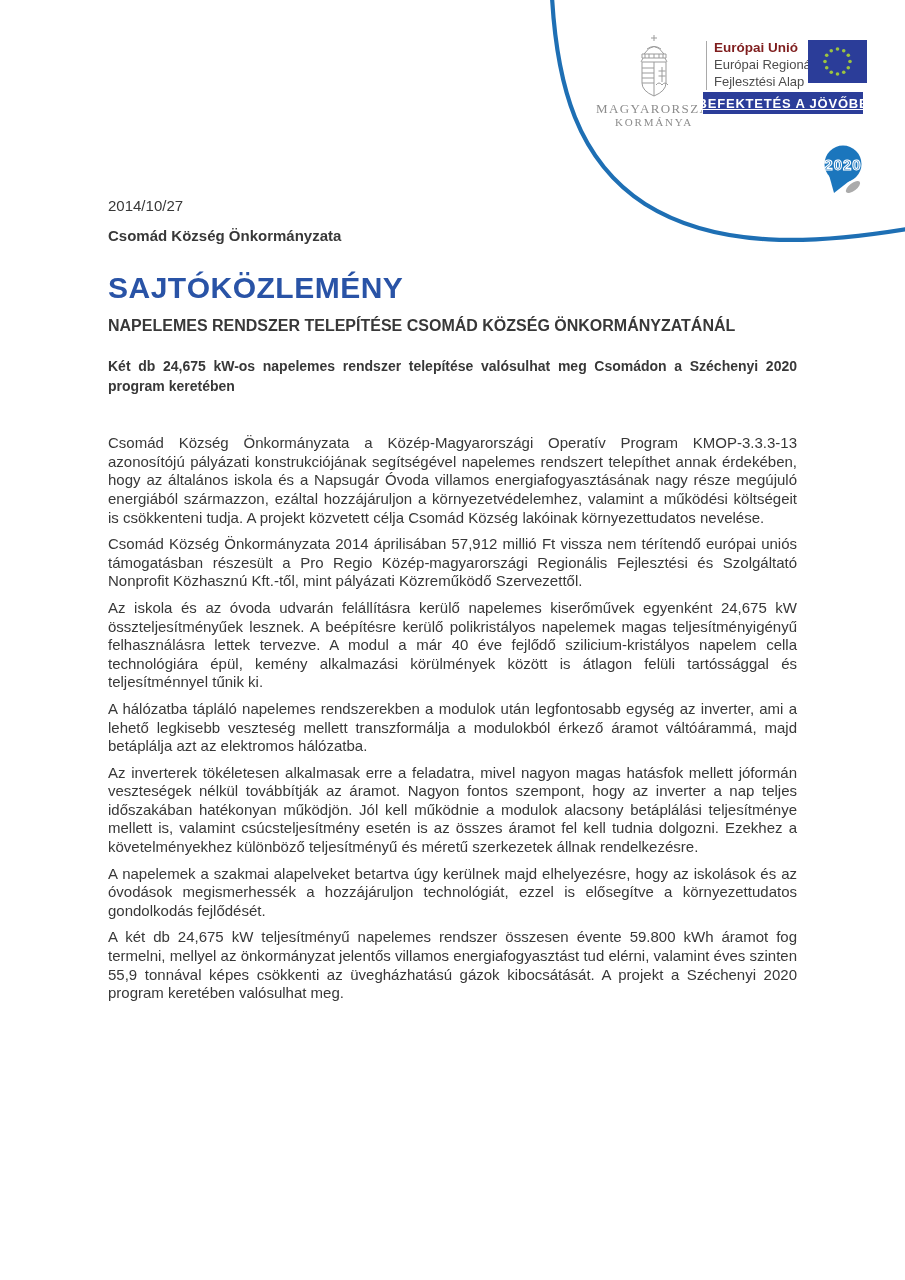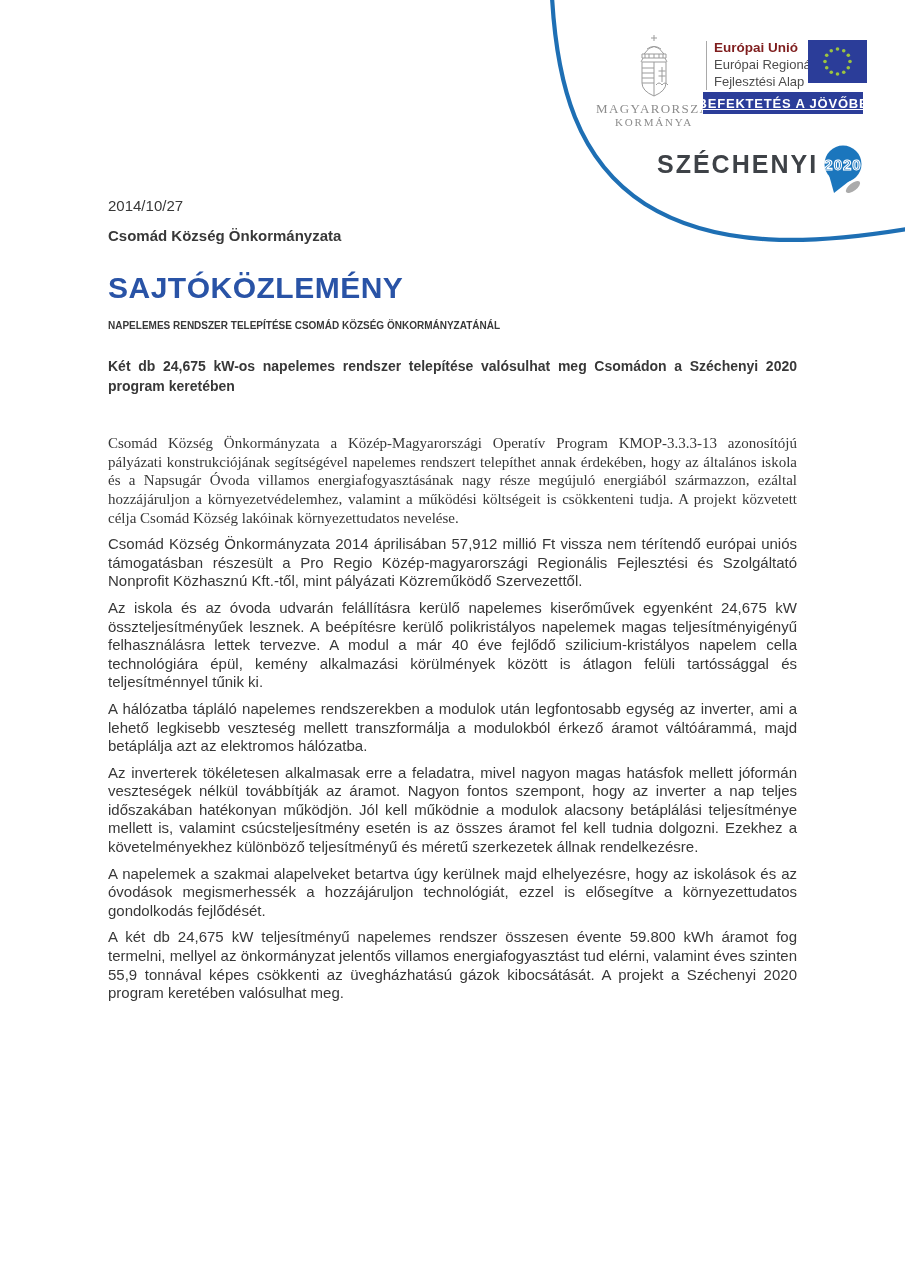--- a/index.html
+++ b/index.html
@@ -76,24 +76,24 @@
   .doc-date { margin: 0; }
   .doc-org { margin: 11px 0 16px 0; font-weight: bold; }
   .doc-title {
     margin: 27px 0 0 0;
     color: #2953a6;
     font-size: 30px;
     line-height: 32px;
     font-weight: bold;
     letter-spacing: 0.5px;
   }
-  .doc-headline { margin: 12px 0 0 0; font-weight: bold; font-size: 10px; line-height: 19px; }
+  .doc-headline { margin: 12px 0 0 0; font-weight: bold; font-size: 16px; line-height: 19px; }
   .doc-subtitle { margin: 22px 0 0 0; font-weight: bold; font-size: 14px; line-height: 19.5px; text-align: justify; }
   .body-para { margin: 8px 0 0 0; text-align: justify; }
-  .body-para.first { margin-top: 38px; font-family: Liberation Serif, serif; }
+  .body-para.first { margin-top: 38px; }
 </style>
 </head>
 <body>
 
 <div class="page">
 
   <svg class="arc-svg" width="905" height="260" viewBox="0 0 905 260">
     <path d="M 552 -3 C 557 85 577 160 645 204 C 718 250 815 244 907 229" fill="none" stroke="#1e6fb4" stroke-width="4.2"></path>
   </svg>
 
@@ -138,21 +138,20 @@
       <circle cx="23.25" cy="32.3" r="1.8"></circle>
       <circle cx="18.7" cy="27.75" r="1.8"></circle>
       <circle cx="17" cy="21.5" r="1.8"></circle>
       <circle cx="18.7" cy="15.25" r="1.8"></circle>
       <circle cx="23.25" cy="10.7" r="1.8"></circle>
     </g>
   </svg>
 
   <div class="banner">BEFEKTETÉS A JÖVŐBE</div>
 
-  <div class="szechenyi-text">SZÉCHENYI</div>
   <svg class="szechenyi-pin" width="54" height="58" viewBox="0 0 54 58">
     <ellipse cx="36" cy="42" rx="8.5" ry="3.8" transform="rotate(-38 36 42)" fill="#ababab"></ellipse>
     <polygon points="12,30 40,30 17,48" fill="#1b76bd"></polygon>
     <circle cx="26" cy="19" r="18.5" fill="#1b76bd"></circle>
     <text x="26" y="24.5" text-anchor="middle" font-family="Liberation Sans, sans-serif" font-size="15" font-weight="bold" fill="#1b76bd" stroke="#ffffff" stroke-width="1.1" letter-spacing="1">2020</text>
   </svg>
 
   <div class="doc">
     <p class="doc-date">2014/10/27</p>
     <p class="doc-org">Csomád Község Önkormányzata</p>

